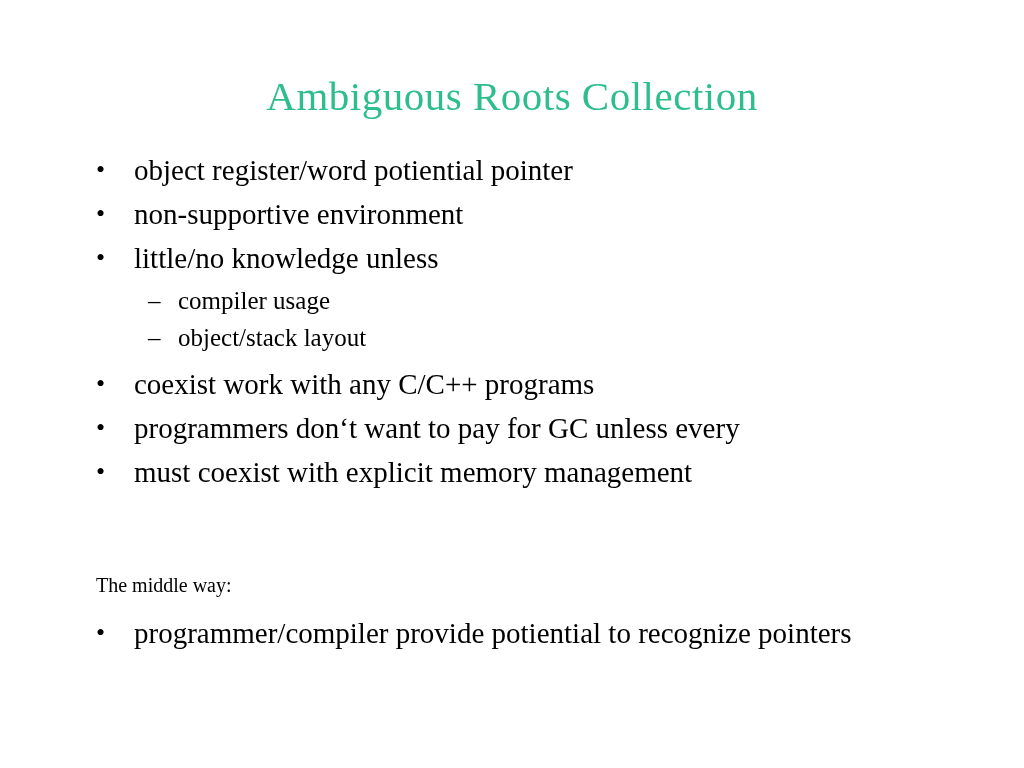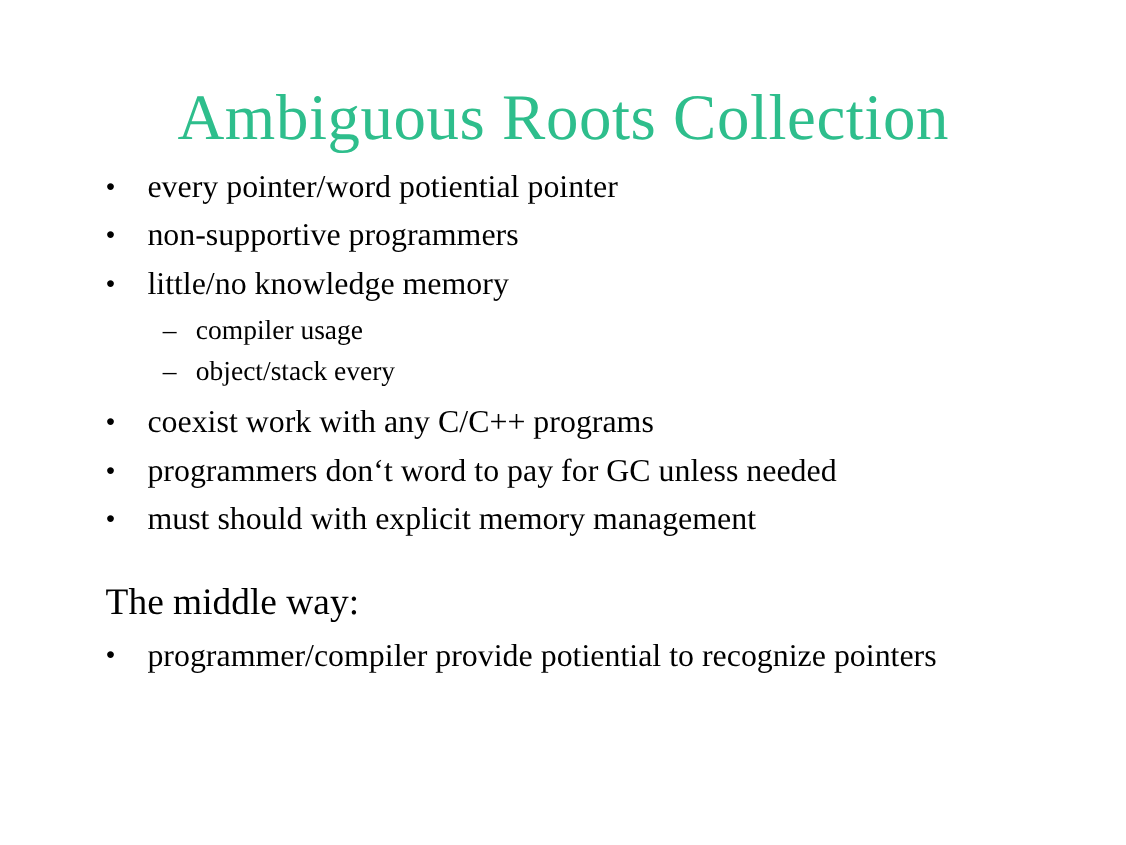--- a/index.html
+++ b/index.html
@@ -15,21 +15,21 @@
     overflow: hidden;
     font-family: "Liberation Serif", "DejaVu Serif", serif;
     color: #000000;
   }
   .slide-title {
     position: absolute;
     top: 72px;
     left: 0;
     width: 1024px;
     text-align: center;
-    font-size: 59px;
+    font-size: 41px;
     font-weight: 400;
     letter-spacing: 0.5px;
     color: #2EBE8C;
   }
   .body-block {
     position: absolute;
     top: 150px;
     left: 96px;
     width: 828px;
   }
@@ -58,76 +58,76 @@
   .row.gap-above {
     margin-top: 8px;
   }
   .marker {
     text-align: left;
   }
   .text {
     flex: 1 1 auto;
   }
   .middle-way {
-    font-size: 34px;
+    font-size: 20px;
     line-height: 40px;
-    margin-top: 36px;
+    margin-top: 73px;
     margin-bottom: 8px;
   }
   .row.last .text {
     max-width: 770px;
   }
 </style>
 </head>
 <body>
 
 <div class="slide">
 
   <div class="slide-title">Ambiguous Roots Collection</div>
 
   <div class="body-block">
 
     <div class="row b1">
       <span class="marker">•</span>
-      <span class="text">every pointer/word potiential pointer</span>
+      <span class="text">object register/word potiential pointer</span>
     </div>
 
     <div class="row b1">
       <span class="marker">•</span>
-      <span class="text">non-supportive programmers</span>
+      <span class="text">non-supportive environment</span>
     </div>
 
     <div class="row b1">
       <span class="marker">•</span>
-      <span class="text">little/no knowledge memory</span>
+      <span class="text">little/no knowledge unless</span>
     </div>
 
     <div class="row b2">
       <span class="marker">–</span>
       <span class="text">compiler usage</span>
     </div>
 
     <div class="row b2">
       <span class="marker">–</span>
-      <span class="text">object/stack every</span>
+      <span class="text">object/stack layout</span>
     </div>
 
     <div class="row b1 gap-above">
       <span class="marker">•</span>
       <span class="text">coexist work with any C/C++ programs</span>
     </div>
 
     <div class="row b1">
       <span class="marker">•</span>
-      <span class="text">programmers don‘t word to pay for GC unless needed</span>
+      <span class="text">programmers don‘t want to pay for GC unless every</span>
     </div>
 
     <div class="row b1">
       <span class="marker">•</span>
-      <span class="text">must should with explicit memory management</span>
+      <span class="text">must coexist with explicit memory management</span>
     </div>
 
     <div class="middle-way">The middle way:</div>
 
     <div class="row b1 last">
       <span class="marker">•</span>
       <span class="text">programmer/compiler provide potiential to recognize pointers</span>
     </div>
 
   </div>

